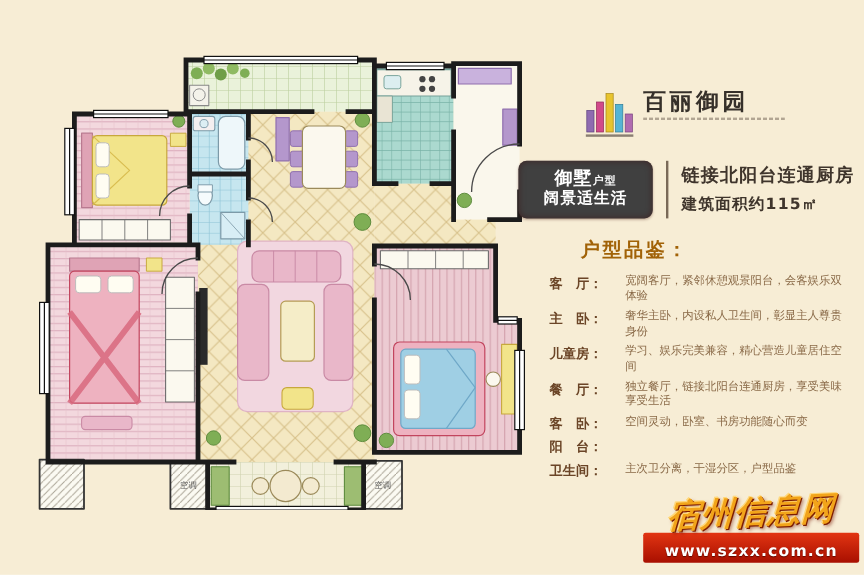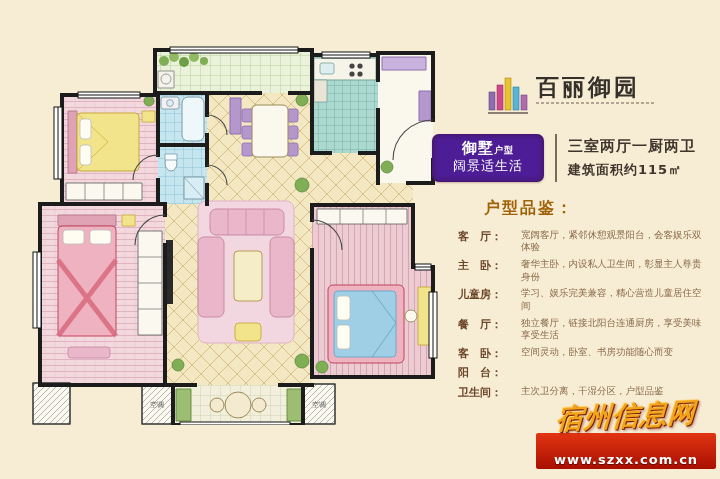--- a/index.html
+++ b/index.html
@@ -4,48 +4,48 @@
 <style>
   html,body{margin:0;padding:0;}
   .stage{position:relative;width:720px;height:479px;background:#f7edd5;overflow:hidden;
          font-family:"DejaVu Sans",sans-serif;}
   
   .plan{position:absolute;left:30px;top:5px;width:410px;height:420px;}
   
   .panel{position:absolute;left:432px;top:76px;width:286px;}
   .logo-row{display:flex;align-items:flex-start;gap:8px;margin-left:56px;height:46px;}
   .logo-icon{width:40px;height:42px;flex:0 0 auto;}
-  .logo-text{font-size:23px;font-weight:bold;color:#36302a;letter-spacing:3px;line-height:1;
+  .logo-text{font-size:19px;font-weight:bold;color:#36302a;letter-spacing:3px;line-height:1;
              font-family:"DejaVu Sans",sans-serif;}
   .logo-tagline{margin-top:3px;height:2px;width:118px;
                 background:repeating-linear-gradient(90deg,#9a8d7c 0 3px,transparent 3px 5px);
                 opacity:.75;}
   .badge-row{display:flex;align-items:center;gap:11px;margin-top:12px;}
-  .badge{background:#4c1d95;border-radius:7px;color:#fff;padding:6px 9px 7px;text-align:center;
+  .badge{background:#404040;border-radius:7px;color:#fff;padding:6px 9px 7px;text-align:center;
          box-shadow:inset 0 0 6px rgba(60,0,0,.45),0 1px 2px rgba(80,30,20,.3);min-width:94px;}
   .badge-l1{font-size:15px;font-weight:bold;letter-spacing:1px;line-height:1.15;}
   .badge-l1 .sub{font-size:9px;font-weight:bold;}
-  .badge-l2{font-size:13px;font-weight:normal;letter-spacing:1px;line-height:1.3;}
+  .badge-l2{font-size:13px;font-weight:bold;letter-spacing:1px;line-height:1.3;}
   .vdivider{width:2px;height:48px;background:#7a6a58;flex:0 0 auto;}
   .specs{color:#3f352c;font-weight:bold;}
   .specs-l1{font-size:15px;letter-spacing:1px;}
   .specs-l2{font-size:13px;letter-spacing:1px;margin-top:5px;}
   .section-title{margin:16px 0 10px 52px;font-size:16px;font-weight:bold;color:#a16207;letter-spacing:2px;}
   .room-list{margin-left:26px;width:252px;}
   .room-item{display:flex;gap:5px;margin-bottom:4.5px;}
   .room-label{width:58px;flex:0 0 auto;font-weight:bold;color:#6b4527;font-size:11px;white-space:nowrap;}
   .room-desc{flex:1;font-size:9.5px;color:#8a6a48;line-height:1.3;}
   
   .watermark{position:absolute;right:4px;bottom:10px;width:180px;text-align:center;}
   .wm-name{font-family:"DejaVu Serif",serif;font-style:italic;font-weight:bold;font-size:27px;
            color:#f2a41a;letter-spacing:1px;white-space:nowrap;
            text-shadow:1px 1px 0 #7e1e00,-1px -1px 0 #ffd87a,2px 2px 3px rgba(120,20,0,.55);
            transform:rotate(-3deg) skewX(-6deg);}
   .wm-url{margin-top:-1px;background:linear-gradient(#e23512,#a80f00);color:#fff;font-weight:bold;
-          font-size:13px;letter-spacing:1px;padding:19px 0 2px;border-radius:2px;
+          font-size:13px;letter-spacing:1px;padding:8px 0 2px;border-radius:2px;
           text-shadow:0 1px 1px #5a0800;}
 </style>
 </head>
 <body>
 
 <div class="stage">
 
   <svg class="plan" viewBox="0 0 410 420">
     <defs>
       <pattern id="pDia" width="18" height="18" patternUnits="userSpaceOnUse">
@@ -292,21 +292,21 @@
 
     <div class="badge-row">
       <div class="badge">
         <div class="badge-l1">
           <span>御墅</span><span class="sub">户型</span>
         </div>
         <div class="badge-l2">阔景适生活</div>
       </div>
       <div class="vdivider"></div>
       <div class="specs">
-        <div class="specs-l1">三室两厅一厨两卫</div>
+        <div class="specs-l1">链接北阳台连通厨房</div>
         <div class="specs-l2">建筑面积约115㎡</div>
       </div>
     </div>
 
     <div class="section-title">户型品鉴：</div>
 
     <div class="room-list">
       <div class="room-item">
         <div class="room-label">客　厅：</div>
         <div class="room-desc">宽阔客厅，紧邻休憩观景阳台，会客娱乐双体验</div>

